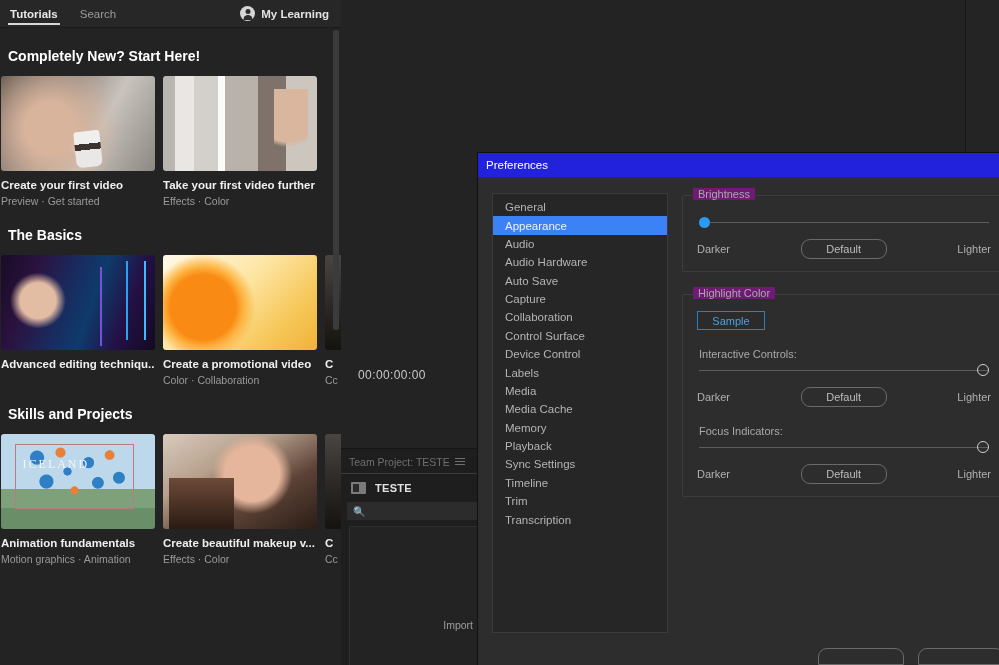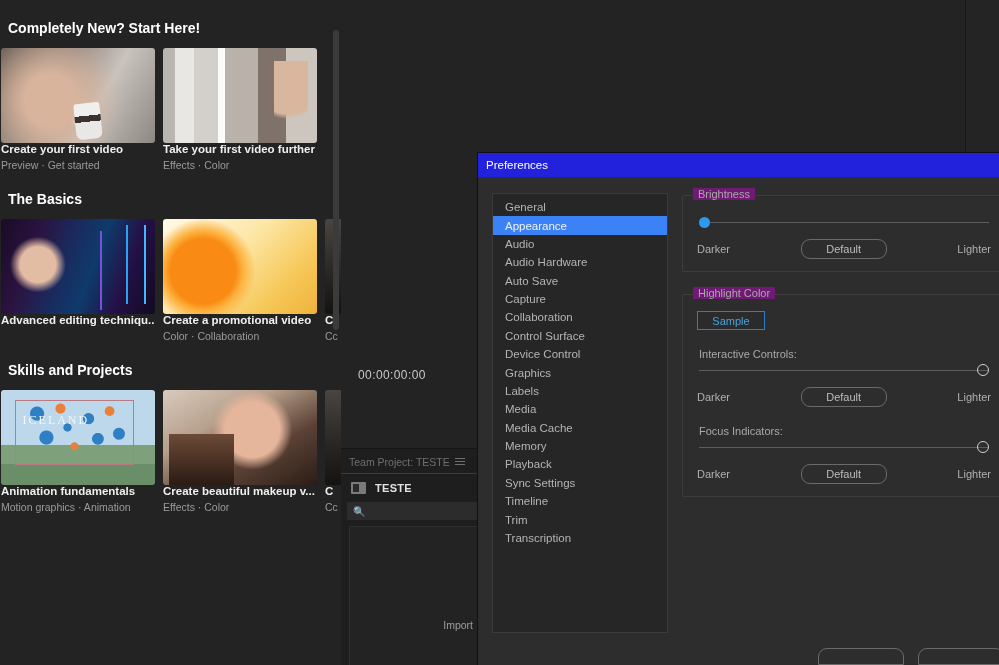--- a/index.html
+++ b/index.html
@@ -70,21 +70,21 @@
   }
   .card-row { display: flex; gap: 8px; padding-left: 1px; }
   .card { width: 154px; flex: 0 0 auto; }
   .card.partial { width: 44px; overflow: hidden; }
   .card-thumb {
     width: 154px; height: 95px; border-radius: 3px; overflow: hidden;
     position: relative; background: #333;
   }
   .card-title {
     font-size: 11.5px; font-weight: bold; color: #efefef;
-    white-space: nowrap; overflow: hidden;
+    margin-top: 8px; white-space: nowrap; overflow: hidden;
   }
   .card-sub {
     font-size: 10.5px; color: #9a9a9a; margin-top: 4px; white-space: nowrap; overflow: hidden;
   }
 
   
   .th-coffee {
     background:
       radial-gradient(circle at 32% 55%, #d8b49c 0 22%, rgba(216,180,156,0) 60%),
       radial-gradient(circle at 52% 72%, #f2f2f0 0 9%, rgba(242,242,240,0) 12%),
@@ -265,20 +265,28 @@
 
 <div id="root">
 
   <div class="app-bg-program"></div>
   <div class="app-divider-v" style="left:340px"></div>
   <div class="app-divider-v" style="left:965px"></div>
   <div class="app-bg-right-strip"></div>
   <div class="timecode">00:00:00:00</div>
 
   <div class="tut-panel">
+    <div class="tut-tabbar">
+      <div class="tut-tab active">Tutorials</div>
+      <div class="tut-tab">Search</div>
+      <div class="tut-right">
+        <span class="avatar-icon"></span>
+        <span class="my-learning">My Learning</span>
+      </div>
+    </div>
 
     <div class="tut-scroll">
 
       <div class="tut-section-title">Completely New? Start Here!</div>
       <div class="card-row">
         <div class="card">
           <div class="card-thumb th-coffee"></div>
           <div class="card-title">Create your first video</div>
           <div class="card-sub">Preview  ·  Get started</div>
         </div>
@@ -362,21 +370,20 @@
       <div class="pref-list">
         <div class="pref-item">General</div>
         <div class="pref-item selected">Appearance</div>
         <div class="pref-item">Audio</div>
         <div class="pref-item">Audio Hardware</div>
         <div class="pref-item">Auto Save</div>
         <div class="pref-item">Capture</div>
         <div class="pref-item">Collaboration</div>
         <div class="pref-item">Control Surface</div>
         <div class="pref-item">Device Control</div>
-        <div class="pref-item">Graphics</div>
         <div class="pref-item">Labels</div>
         <div class="pref-item">Media</div>
         <div class="pref-item">Media Cache</div>
         <div class="pref-item">Memory</div>
         <div class="pref-item">Playback</div>
         <div class="pref-item">Sync Settings</div>
         <div class="pref-item">Timeline</div>
         <div class="pref-item">Trim</div>
         <div class="pref-item">Transcription</div>
       </div>

